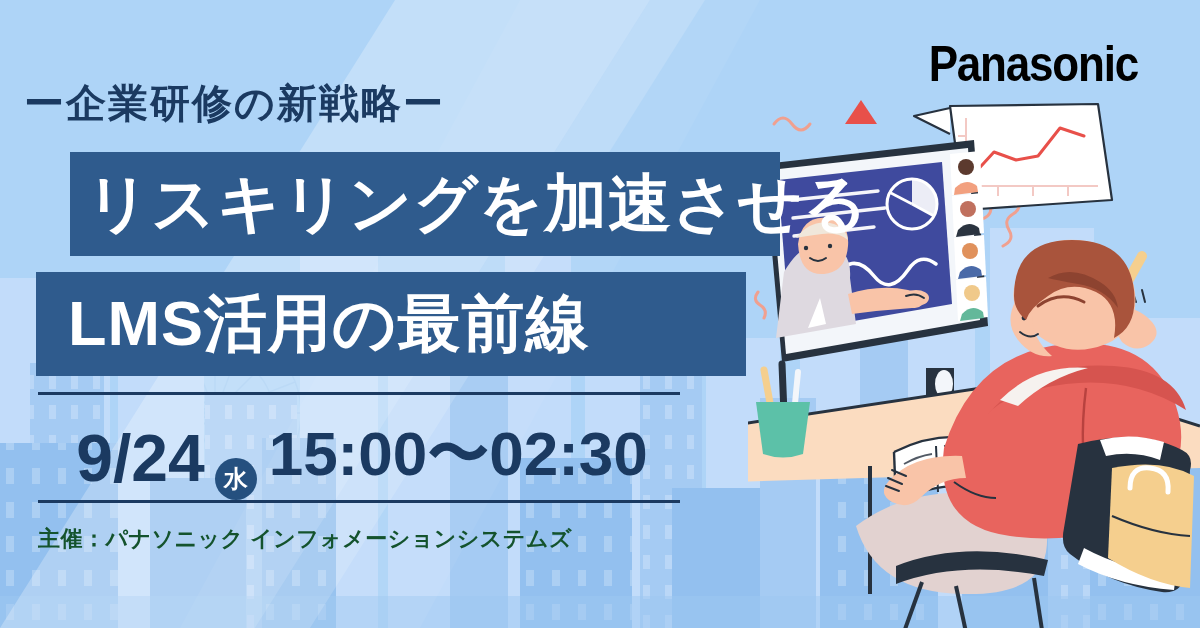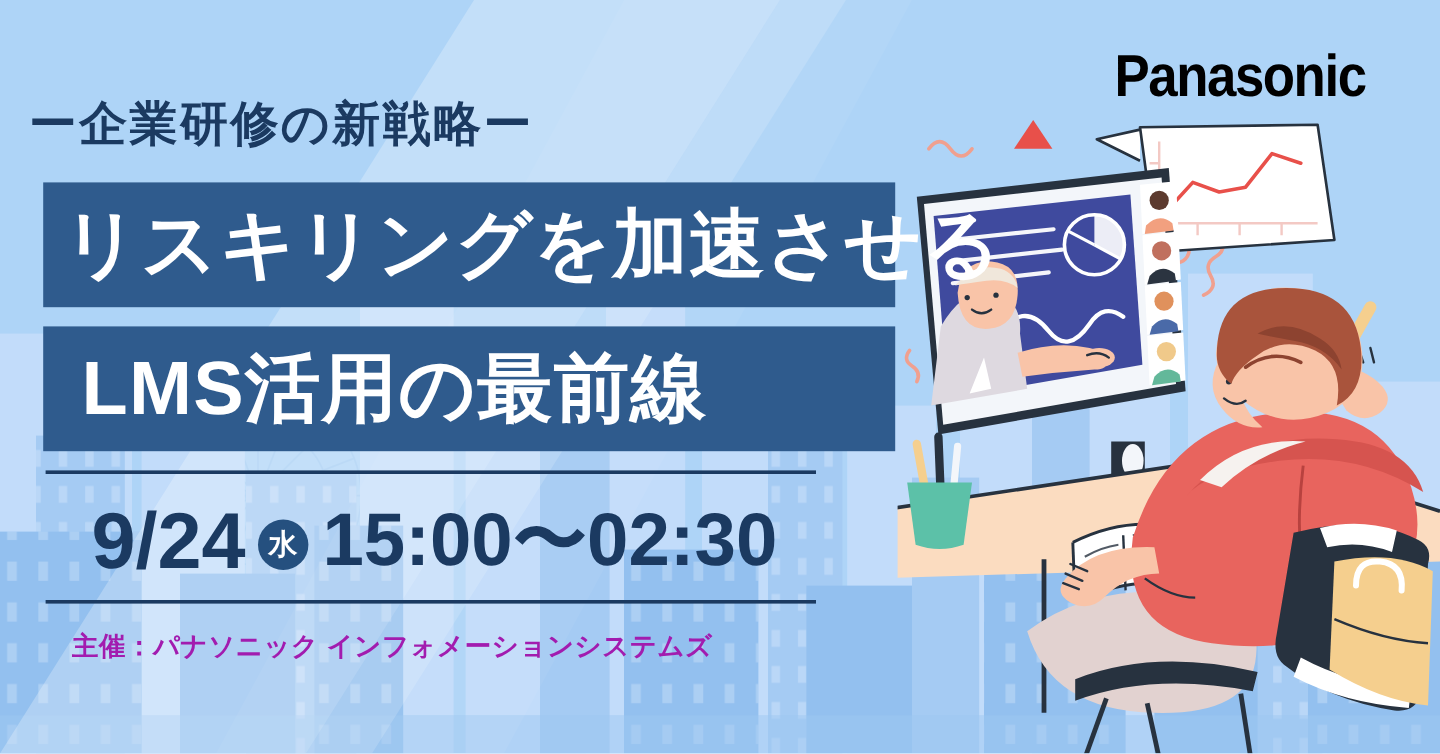--- a/index.html
+++ b/index.html
@@ -69,20 +69,21 @@
     align-items: center;
     box-sizing: border-box;
   }
   .title-bar-1 {
     top: 152px;
     width: 710px;
     height: 104px;
     padding-left: 16px;
     font-size: 63px;
     letter-spacing: 1px;
+    margin-left: 34px;
   }
   .title-bar-2 {
     top: 272px;
     width: 710px;
     height: 104px;
     padding-left: 32px;
     font-size: 63px;
     letter-spacing: 1px;
   }
 
@@ -96,21 +97,21 @@
   .rule-top { top: 392px; }
   .rule-bottom { top: 500px; }
 
   .datetime {
     position: absolute;
     left: 38px;
     top: 404px;
     width: 648px;
     height: 92px;
     display: flex;
-    align-items: center;
+    align-items: flex-end;
     justify-content: center;
     color: #1b3a61;
     font-size: 62px;
     font-weight: 700;
     letter-spacing: 0px;
     white-space: nowrap;
   }
   .dt-date { font-size: 66px; }
   .dt-day-badge {
     display: inline-flex;
@@ -127,27 +128,26 @@
     position: relative;
     top: 4px;
     flex: 0 0 auto;
   }
   .dt-time { font-size: 62px; }
 
   .hosts {
     position: absolute;
     left: 38px;
     top: 524px;
-    color: #a21caf;
+    color: #14532d;
     font-size: 22px;
     font-weight: 700;
     line-height: 1.32;
     letter-spacing: 0.5px;
     white-space: nowrap;
-    margin-left: 22px;
   }
 
   
   .logo {
     position: absolute;
     right: 62px;
     top: 36px;
     color: #000000;
     font-size: 44px;
     font-weight: 700;

